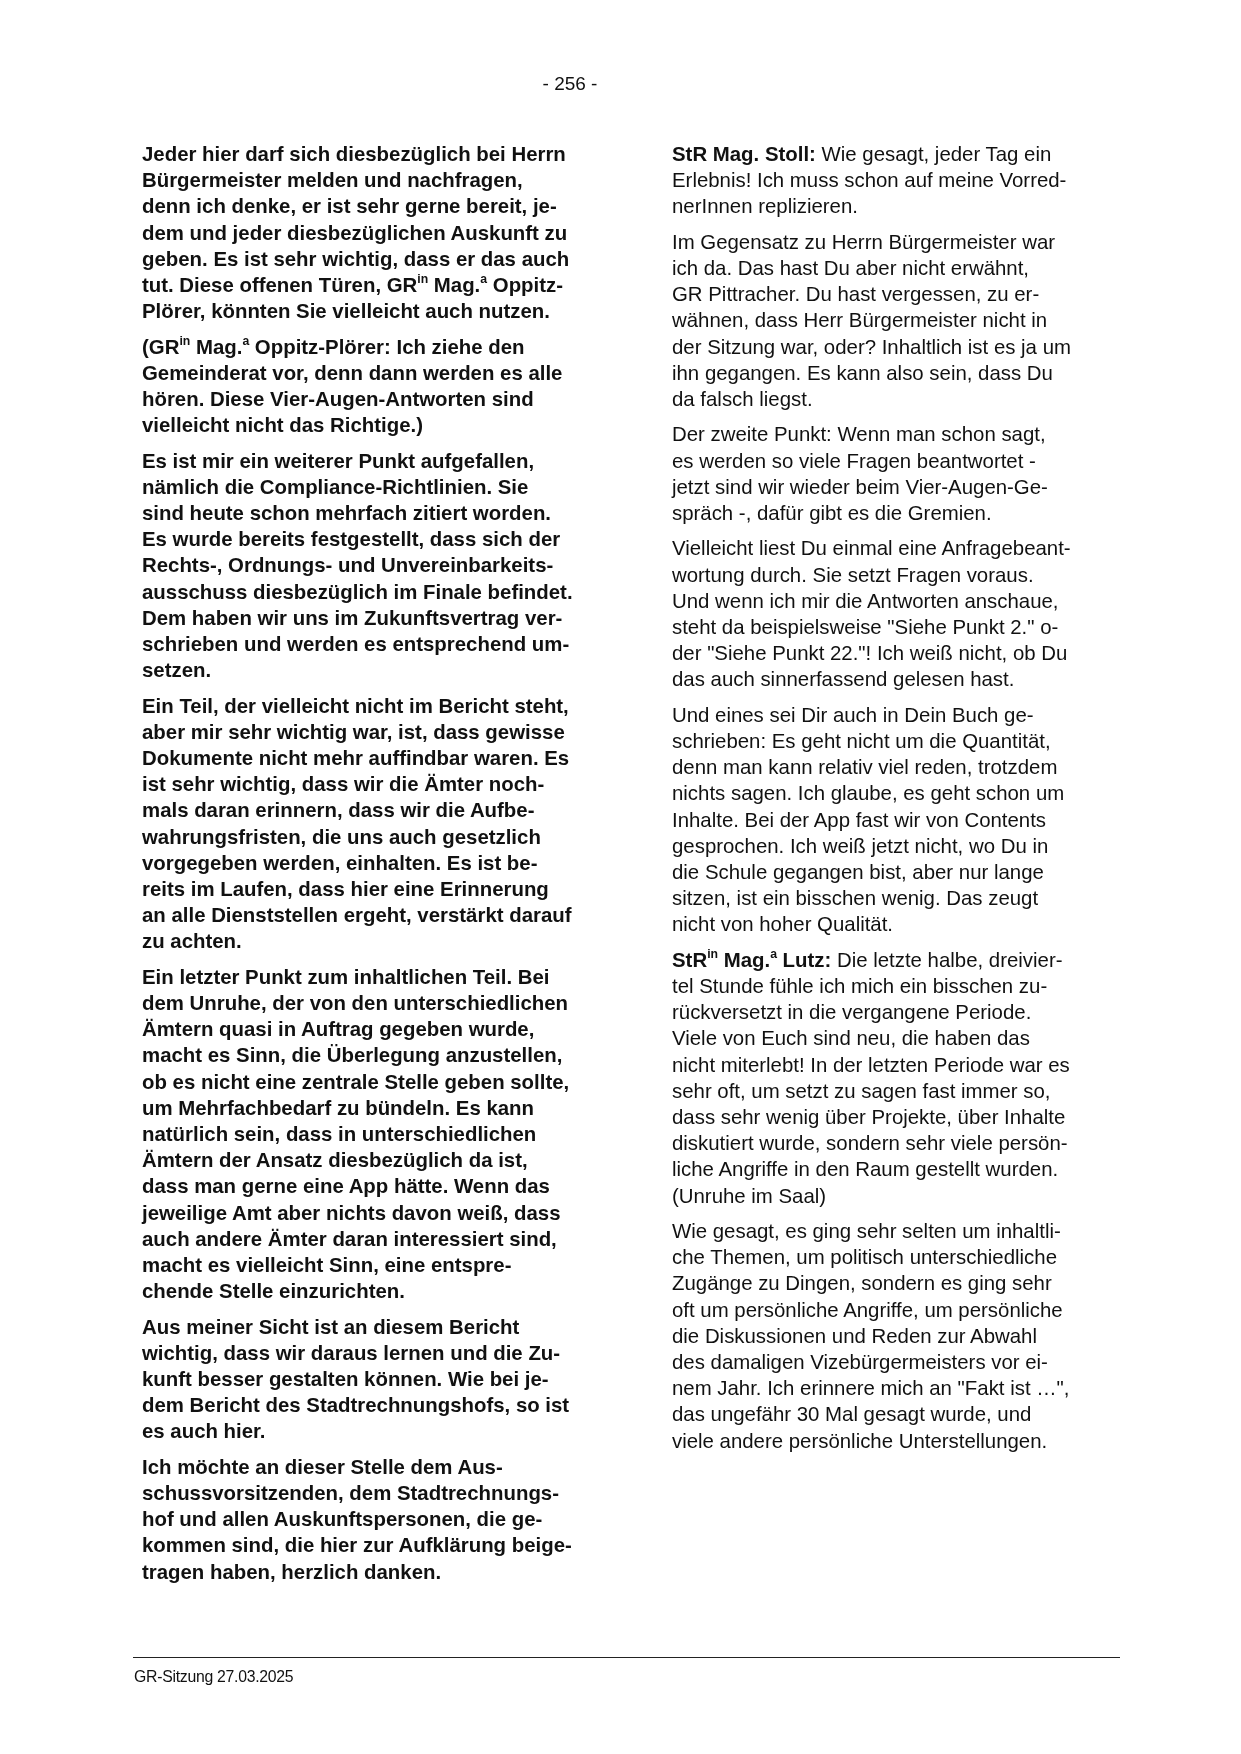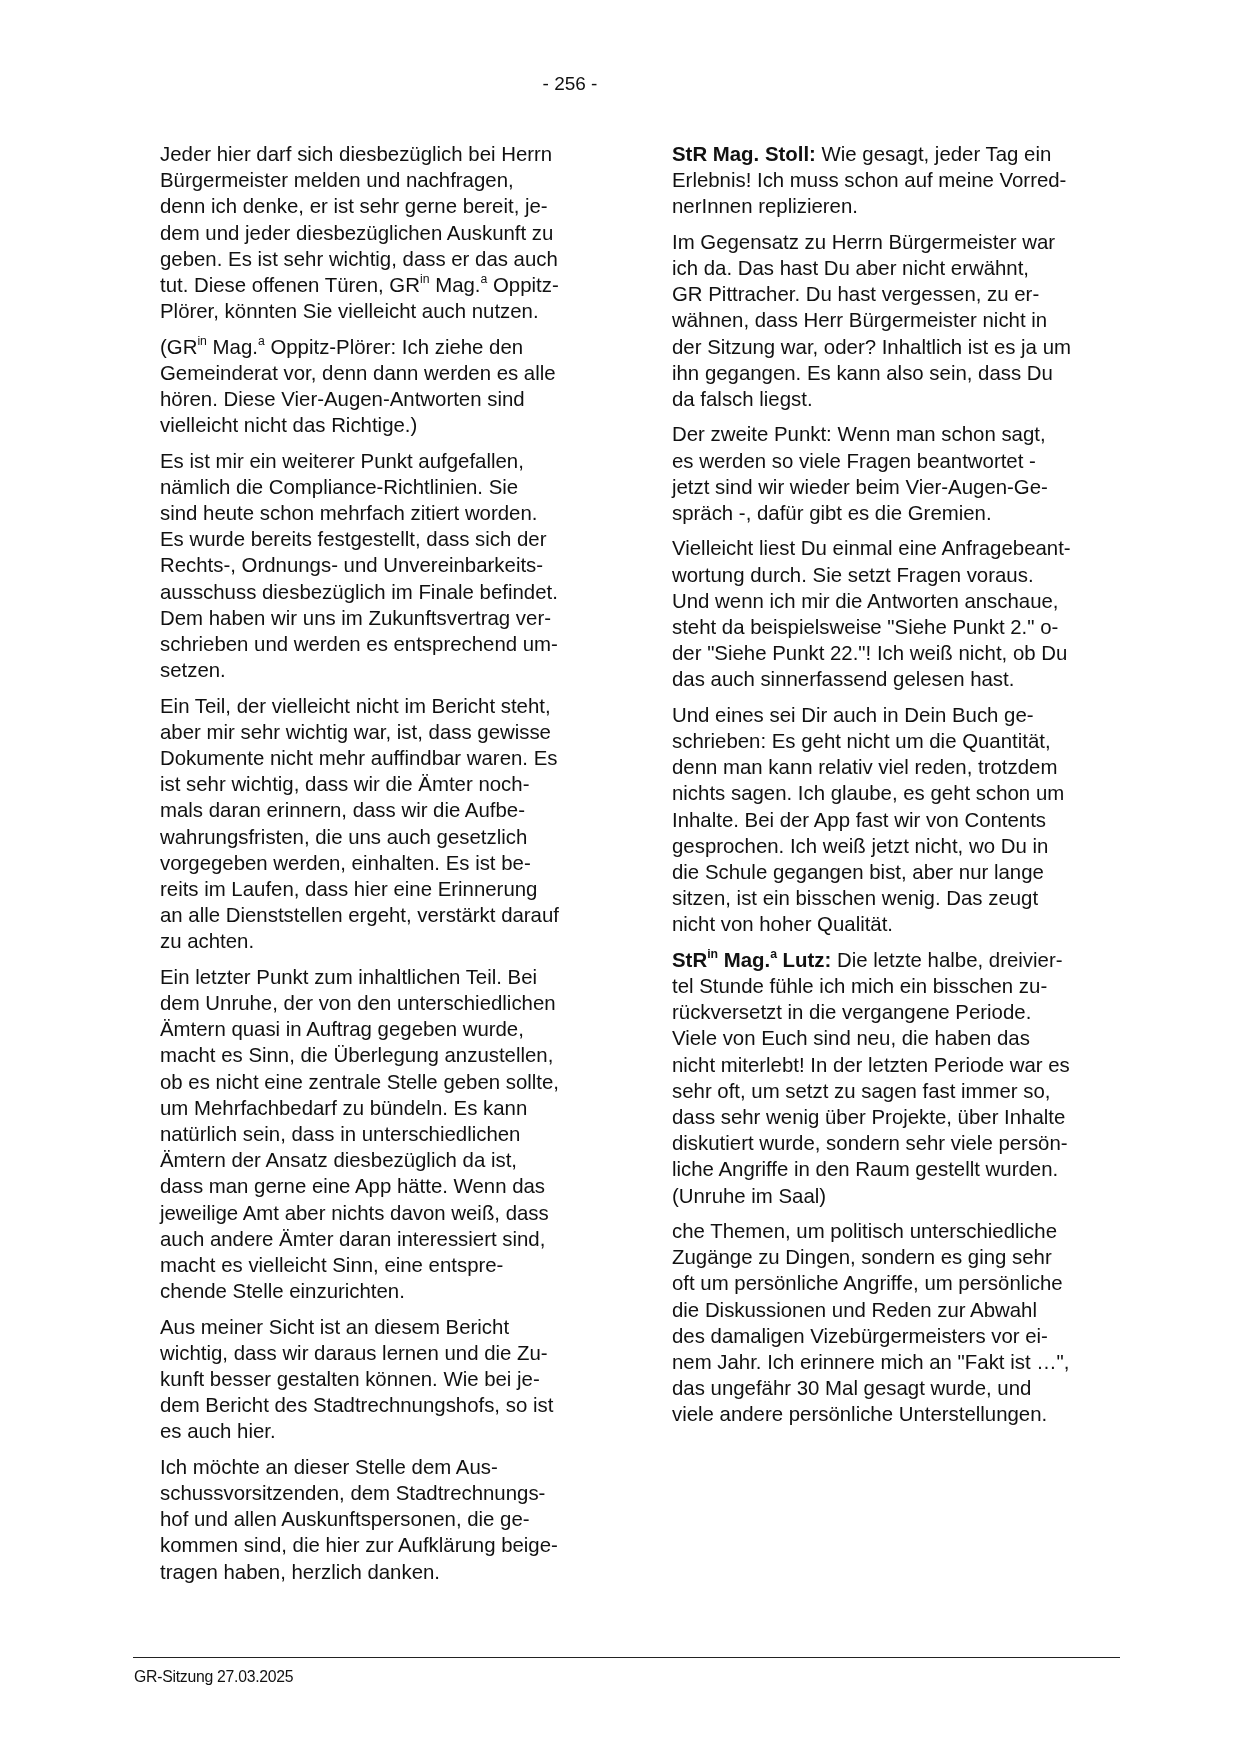--- a/index.html
+++ b/index.html
@@ -8,21 +8,21 @@
     font-family: "Liberation Sans", sans-serif; color: #111111;
   }
   .page-number {
     position: absolute; top: 72px; left: 0; width: 1140px;
     text-align: center; font-size: 19px; line-height: 24px;
   }
   .column {
     position: absolute; top: 141px; width: 460px;
     font-size: 20.4px; line-height: 26.2px;
   }
-  .col-left { left: 160px; }
+  .col-left { left: 142px; font-weight: bold; }
   .col-right { left: 672px; }
   .para { margin: 0 0 9.2px 0; }
   .line { display: block; white-space: nowrap; }
   .speaker { font-weight: bold; }
   sup { font-size: 0.6em; line-height: 0; position: relative; top: -0.1em; vertical-align: super; }
   .footer-rule {
     position: absolute; top: 1657px; left: 133px; width: 987px; height: 0;
     border-top: 1.3px solid #222222;
   }
   .footer-text {
@@ -151,20 +151,21 @@
       <span class="line">rückversetzt in die vergangene Periode.</span>
       <span class="line">Viele von Euch sind neu, die haben das</span>
       <span class="line">nicht miterlebt! In der letzten Periode war es</span>
       <span class="line">sehr oft, um setzt zu sagen fast immer so,</span>
       <span class="line">dass sehr wenig über Projekte, über Inhalte</span>
       <span class="line">diskutiert wurde, sondern sehr viele persön-</span>
       <span class="line">liche Angriffe in den Raum gestellt wurden.</span>
       <span class="line">(Unruhe im Saal)</span>
     </div>
     <div class="para">
+      <span class="line">Wie gesagt, es ging sehr selten um inhaltli-</span>
       <span class="line">che Themen, um politisch unterschiedliche</span>
       <span class="line">Zugänge zu Dingen, sondern es ging sehr</span>
       <span class="line">oft um persönliche Angriffe, um persönliche</span>
       <span class="line">die Diskussionen und Reden zur Abwahl</span>
       <span class="line">des damaligen Vizebürgermeisters vor ei-</span>
       <span class="line">nem Jahr. Ich erinnere mich an "Fakt ist …",</span>
       <span class="line">das ungefähr 30 Mal gesagt wurde, und</span>
       <span class="line">viele andere persönliche Unterstellungen.</span>
     </div>
   </div>

